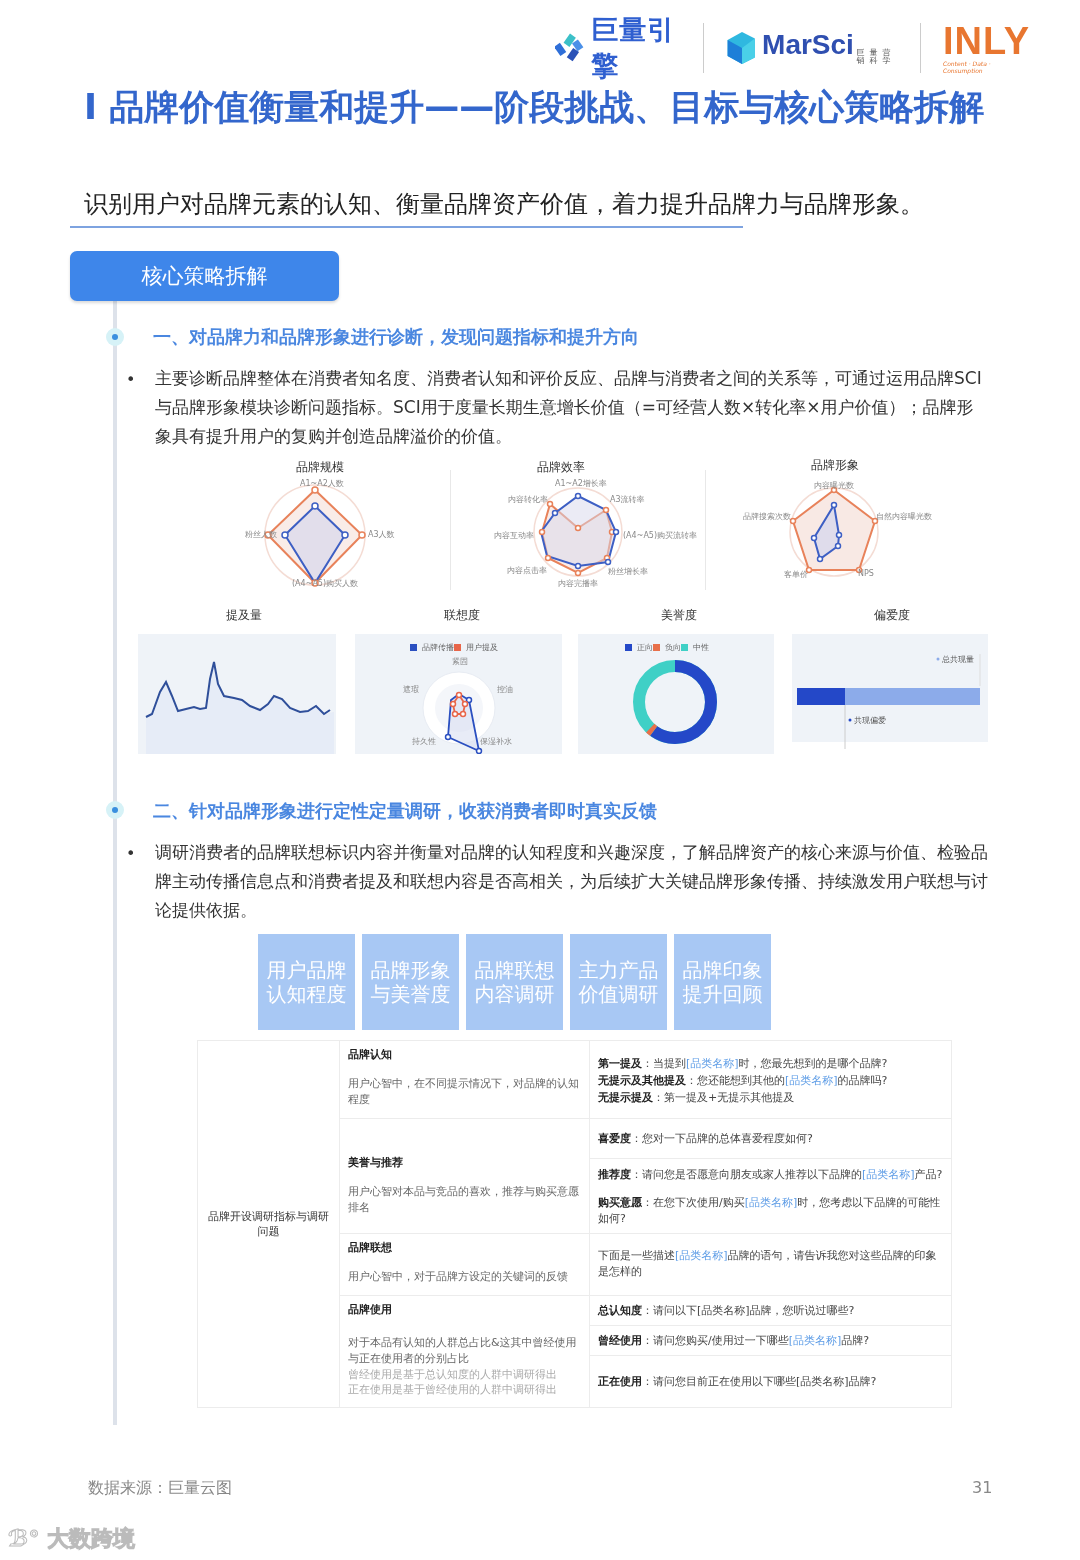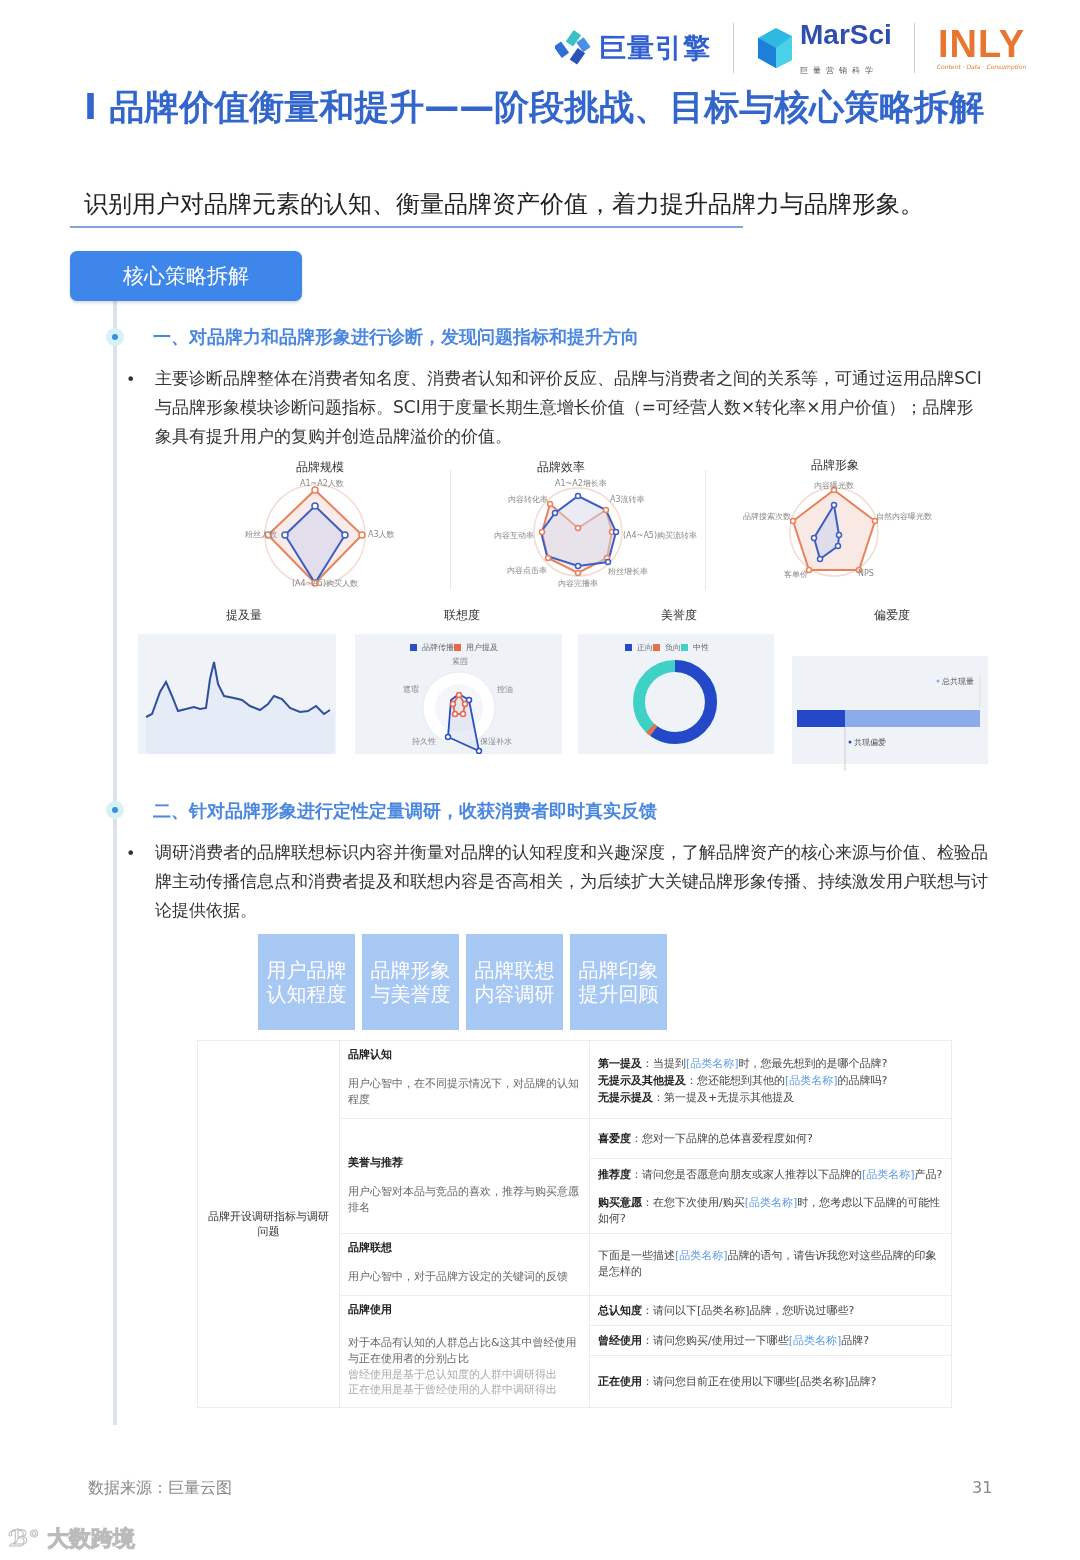--- a/index.html
+++ b/index.html
@@ -1,31 +1,31 @@
 <!DOCTYPE html>
 <html><head>
 <meta charset="utf-8">
 <style>
 *{box-sizing:border-box;margin:0;padding:0;}
 body{width:1080px;height:1560px;background:#fff;font-family:"DejaVu Sans","Liberation Sans",sans-serif;color:#333;position:relative;overflow:hidden;}
 .logos{position:absolute;top:20px;left:555px;width:475px;height:55px;display:flex;align-items:center;}
 .logo-jl{display:flex;align-items:center;gap:6px;color:#2f5fd0;font-size:27px;font-weight:bold;letter-spacing:1px;}
 .logo-sep{width:1px;height:50px;background:#ccc;margin:0 22px;}
 .logo-ms{display:flex;align-items:center;gap:6px;}
-.logo-ms .txt{display:flex;flex-direction:column;line-height:1;}
+.logo-ms .txt{display:flex;flex-direction:row;line-height:1;text-align:center;}
 .logo-ms .big{font-family:"Liberation Sans",sans-serif;font-weight:bold;font-size:28px;color:#2f4fb0;}
 .logo-ms .small{font-size:8px;color:#555;letter-spacing:5px;margin-top:18px;}
 .logo-inly{display:flex;flex-direction:column;align-items:center;}
 .logo-inly .big{font-family:"Liberation Sans",sans-serif;font-weight:bold;font-size:38px;color:#e87630;letter-spacing:1px;line-height:1;}
 .logo-inly .small{font-size:6px;color:#e87630;font-style:italic;}
 .title{position:absolute;left:84px;top:86px;width:920px;font-size:35px;font-weight:bold;color:#3366cc;line-height:43px;}
 .subtitle{position:absolute;left:84px;top:188px;font-size:24px;color:#222;}
 .subline{position:absolute;left:70px;top:226px;width:673px;height:2px;background:#7ea3e0;}
 .timeline{position:absolute;left:113px;top:300px;width:4px;height:1125px;background:#dde2ea;}
-.core-btn{position:absolute;left:70px;top:251px;width:232px;height:50px;background:#3e86ea;border-radius:7px;color:#fff;font-size:21px;display:flex;align-items:center;justify-content:center;box-shadow:0 2px 3px rgba(0,0,0,0.15);}
+.core-btn{position:absolute;left:70px;top:251px;width:269px;height:50px;background:#3e86ea;border-radius:7px;color:#fff;font-size:21px;display:flex;align-items:center;justify-content:center;box-shadow:0 2px 3px rgba(0,0,0,0.15);}
 .dot{position:absolute;width:18px;height:18px;border-radius:50%;background:#d6f2f7;}
 .dot::after{content:"";position:absolute;left:6px;top:6px;width:6px;height:6px;border-radius:50%;background:#3a8fdf;}
 .sec-h{position:absolute;left:153px;font-size:18px;font-weight:bold;color:#4a87e0;}
 .para{position:absolute;left:155px;width:835px;font-size:17px;line-height:29px;color:#333;}
 .bullet{position:absolute;left:126px;font-size:16px;color:#333;}
 .chart-title{position:absolute;font-size:12px;color:#333;text-align:center;}
 .lbl{position:absolute;font-size:8px;color:#888;white-space:nowrap;}
 .vsep{position:absolute;width:1px;background:#e8e8e8;}
 .panel{position:absolute;background:#eff3f8;}
 .legend{position:absolute;font-size:8px;color:#666;display:flex;align-items:center;}
@@ -220,21 +220,21 @@
     <span><span class="sq" style="background:#3fd0c6"></span><span>中性</span></span>
   </div>
   <svg width="196" height="120">
     <circle cx="97" cy="68" r="36" fill="none" stroke="#3fd0c6" stroke-width="12"></circle>
     <circle cx="97" cy="68" r="36" fill="none" stroke="#2448c8" stroke-width="12" stroke-dasharray="135.7 226.2" transform="rotate(-90 97 68)"></circle>
     <circle cx="97" cy="68" r="36" fill="none" stroke="#e8704a" stroke-width="12" stroke-dasharray="4.5 226.2" stroke-dashoffset="-135.7" transform="rotate(-90 97 68)"></circle>
   </svg>
 </div>
 
 <div class="chart-title" style="left:842px;top:607px;width:100px;">偏爱度</div>
-<div class="panel" style="left:792px;top:634px;width:196px;height:108px;margin-top:22px;">
+<div class="panel" style="left:792px;top:634px;width:196px;height:108px;">
   <svg width="196" height="120">
     <line x1="53" y1="70" x2="53" y2="115" stroke="#ccc"></line>
     <line x1="188" y1="20" x2="188" y2="52" stroke="#ddd"></line>
     <rect x="5" y="54" width="183" height="17" fill="#8cabea"></rect>
     <rect x="5" y="54" width="48" height="17" fill="#2448c8"></rect>
     <circle cx="146" cy="25" r="1.5" fill="#8cabea"></circle>
     <circle cx="58" cy="86" r="1.5" fill="#2448c8"></circle>
   </svg>
   <div class="lbl" style="left:150px;top:20px;color:#555;">总共现量</div>
   <div class="lbl" style="left:62px;top:81px;color:#555;">共现偏爱</div>
@@ -249,20 +249,23 @@
   <div class="box">
       <div><span>用户品牌</span><br><span>认知程度</span></div>
     </div>
   <div class="box">
       <div><span>品牌形象</span><br><span>与美誉度</span></div>
     </div>
   <div class="box">
       <div><span>品牌联想</span><br><span>内容调研</span></div>
     </div>
   <div class="box">
+      <div><span>主力产品</span><br><span>价值调研</span></div>
+    </div>
+  <div class="box">
       <div><span>品牌印象</span><br><span>提升回顾</span></div>
     </div>
 </div>
 
 <table class="rt">
   <tbody>
       <tr>
     <td class="left" rowspan="6">品牌开设调研指标与调研问题</td>
     <td class="mid" style="height:78px;">
       <span class="mh">品牌认知</span>

